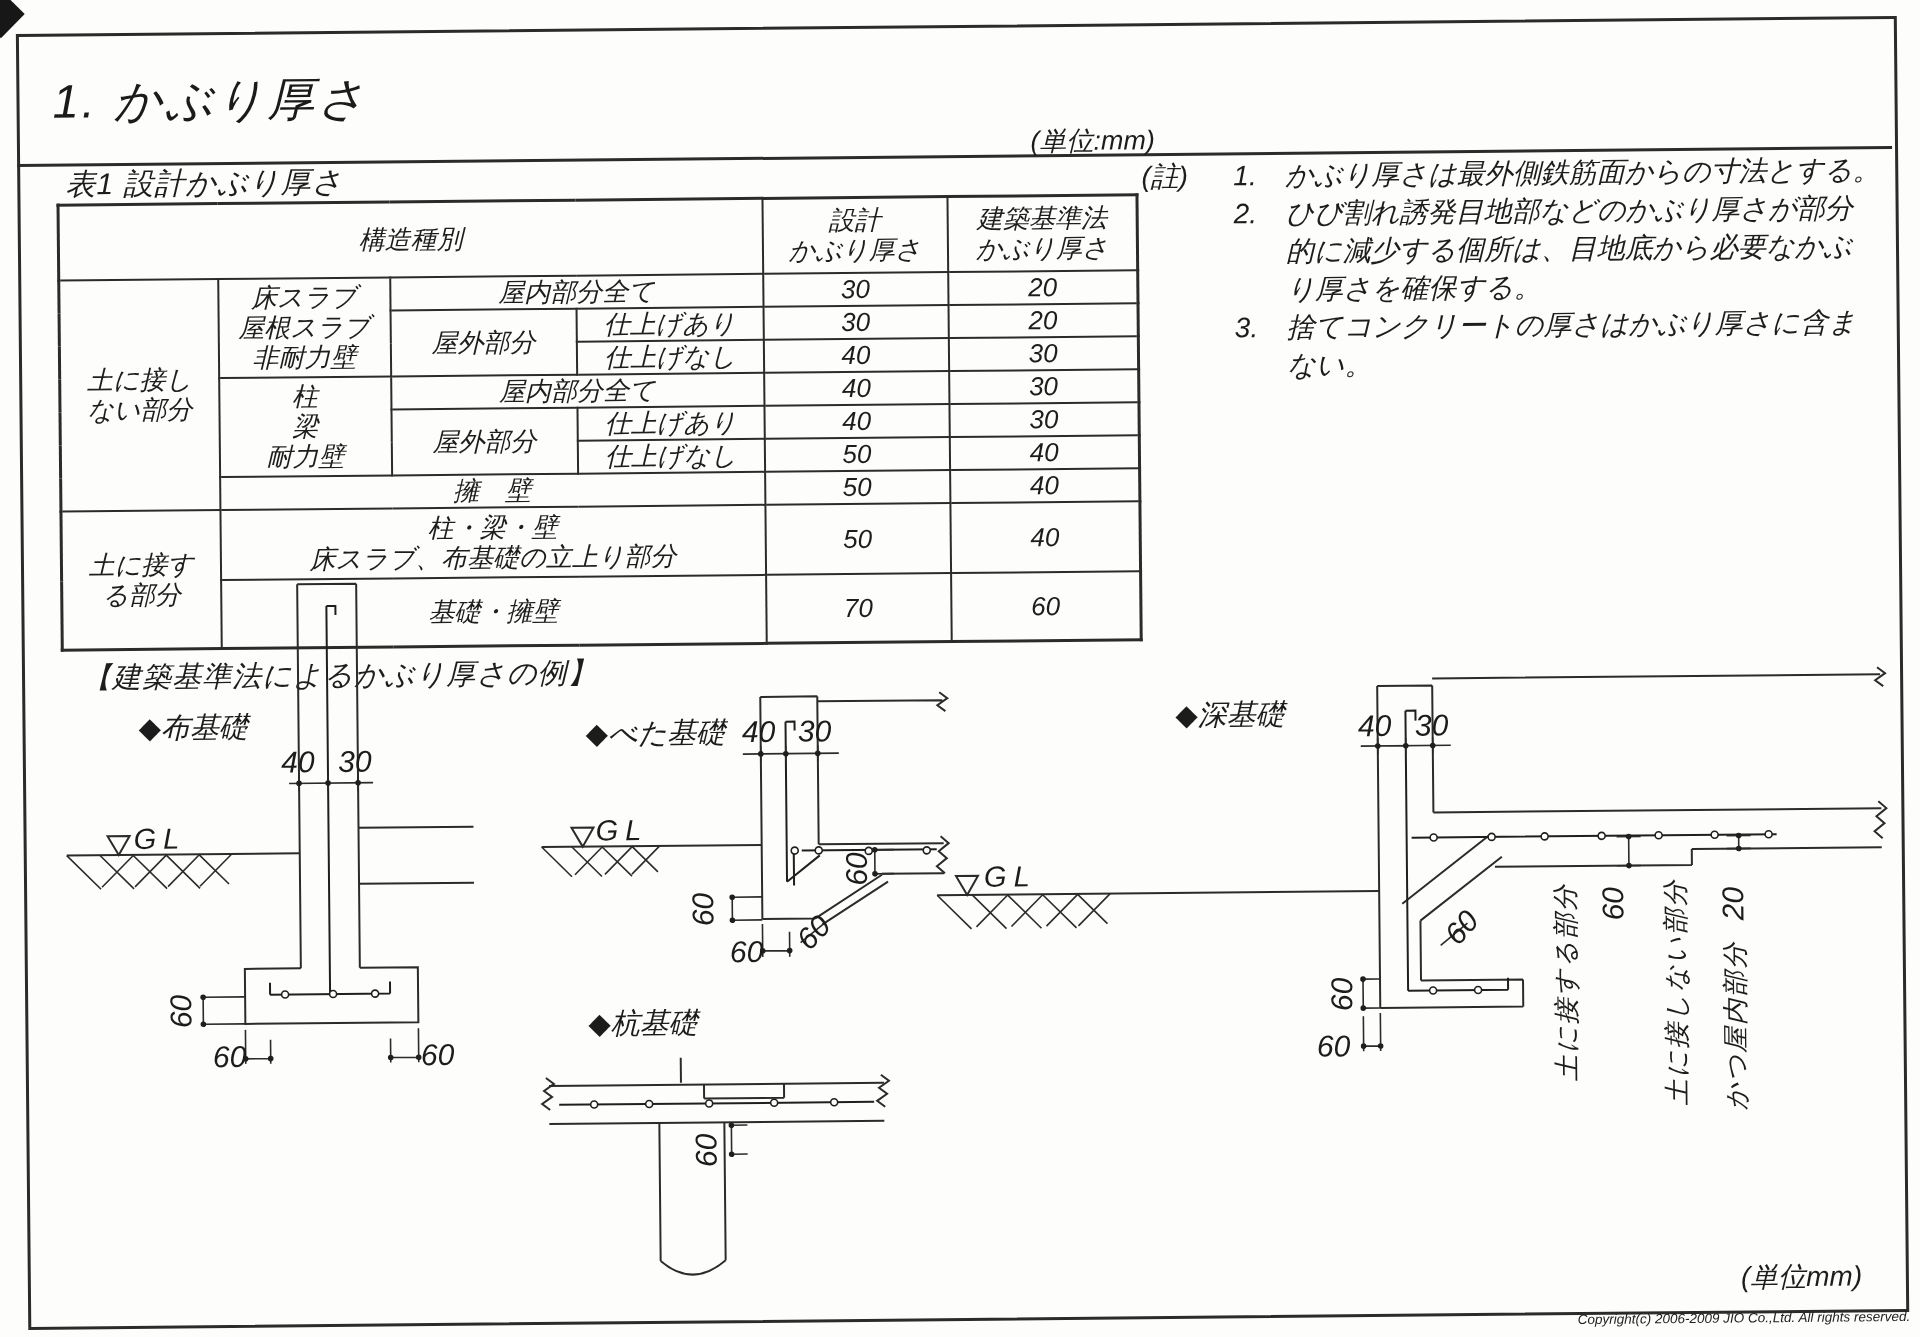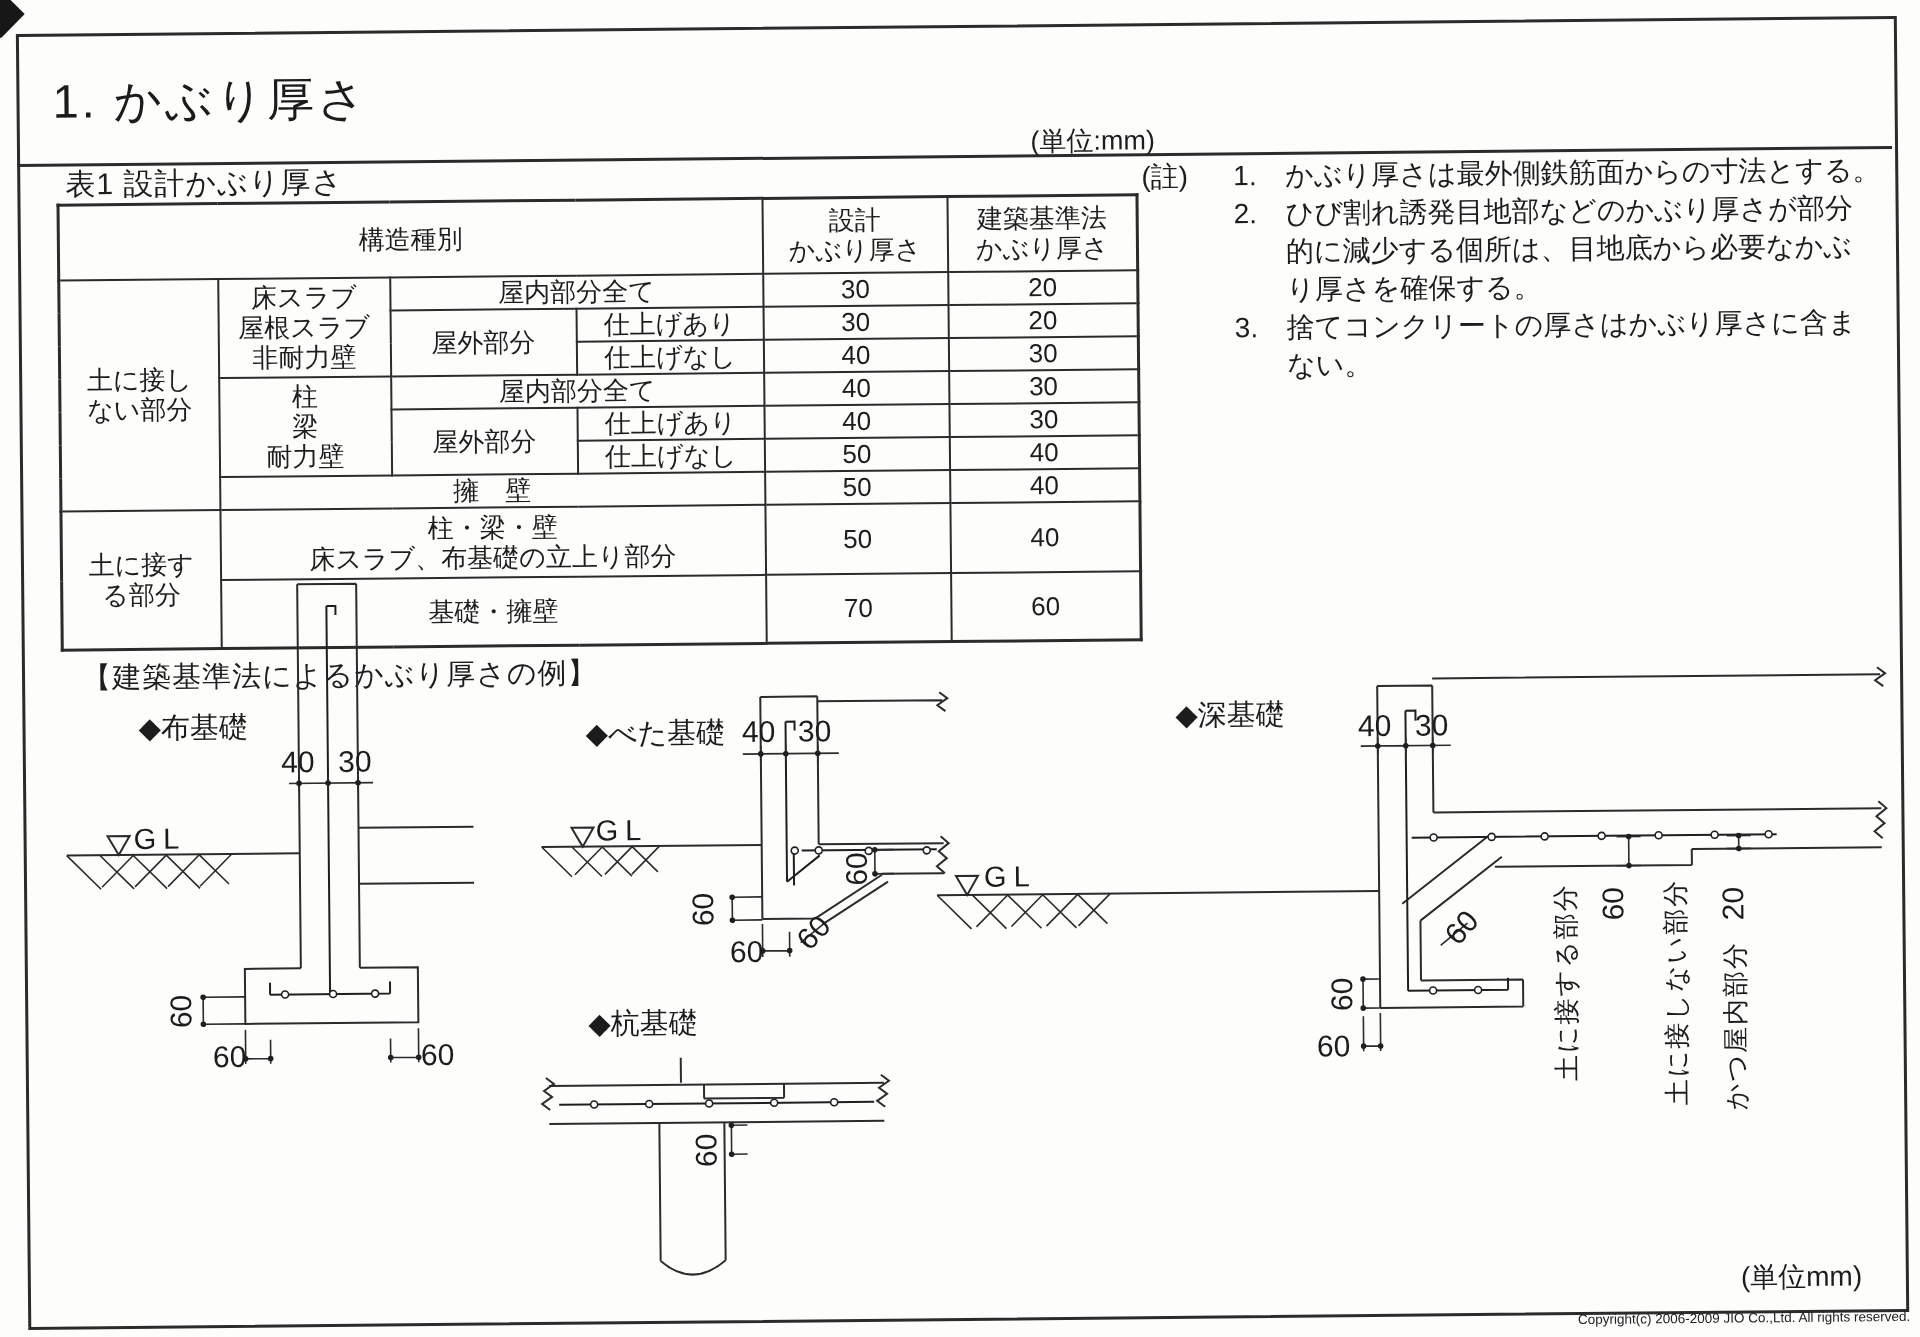--- a/index.html
+++ b/index.html
@@ -1,17 +1,17 @@
 <!DOCTYPE html>
 <html><head>
 <meta charset="utf-8">
 <style>
   html,body{margin:0;padding:0;background:#ffffff;}
   .page{position:relative;width:1920px;height:1337px;background:#fdfdfc;overflow:hidden;
-        font-family:"Liberation Sans","DejaVu Sans",sans-serif;color:#1d1d1d;}
+        font-family:"Liberation Sans","DejaVu Sans",sans-serif;color:#1d1d1d;font-style:italic;}
   .scan{position:absolute;left:0;top:0;width:1920px;height:1337px;transform:rotate(-0.55deg);transform-origin:50% 50%;}
   .corner-mark{position:absolute;left:-10px;top:-12px;width:34px;height:34px;background:#171717;transform:rotate(45deg);}
   .frame{position:absolute;left:22px;top:25px;width:1875px;height:1290px;border:3px solid #2b2b2b;}
   .title-sep{position:absolute;left:22px;top:25px;width:1875px;height:130px;border-bottom:3px solid #2b2b2b;}
   .page-title{position:absolute;left:58px;top:62px;font-size:47px;letter-spacing:3px;color:#1b1b1b;}
   .tbl-caption{position:absolute;left:70px;top:156px;font-size:30px;letter-spacing:1px;}
   .unit-top{position:absolute;left:970px;top:124px;width:190px;font-size:27px;text-align:right;}
   table.cover{position:absolute;left:61px;top:195px;border-collapse:collapse;table-layout:fixed;width:1079px;}
   table.cover td{border:2px solid #2b2b2b;text-align:center;vertical-align:middle;font-size:26px;
                  line-height:30px;padding:0;color:#1d1d1d;}

